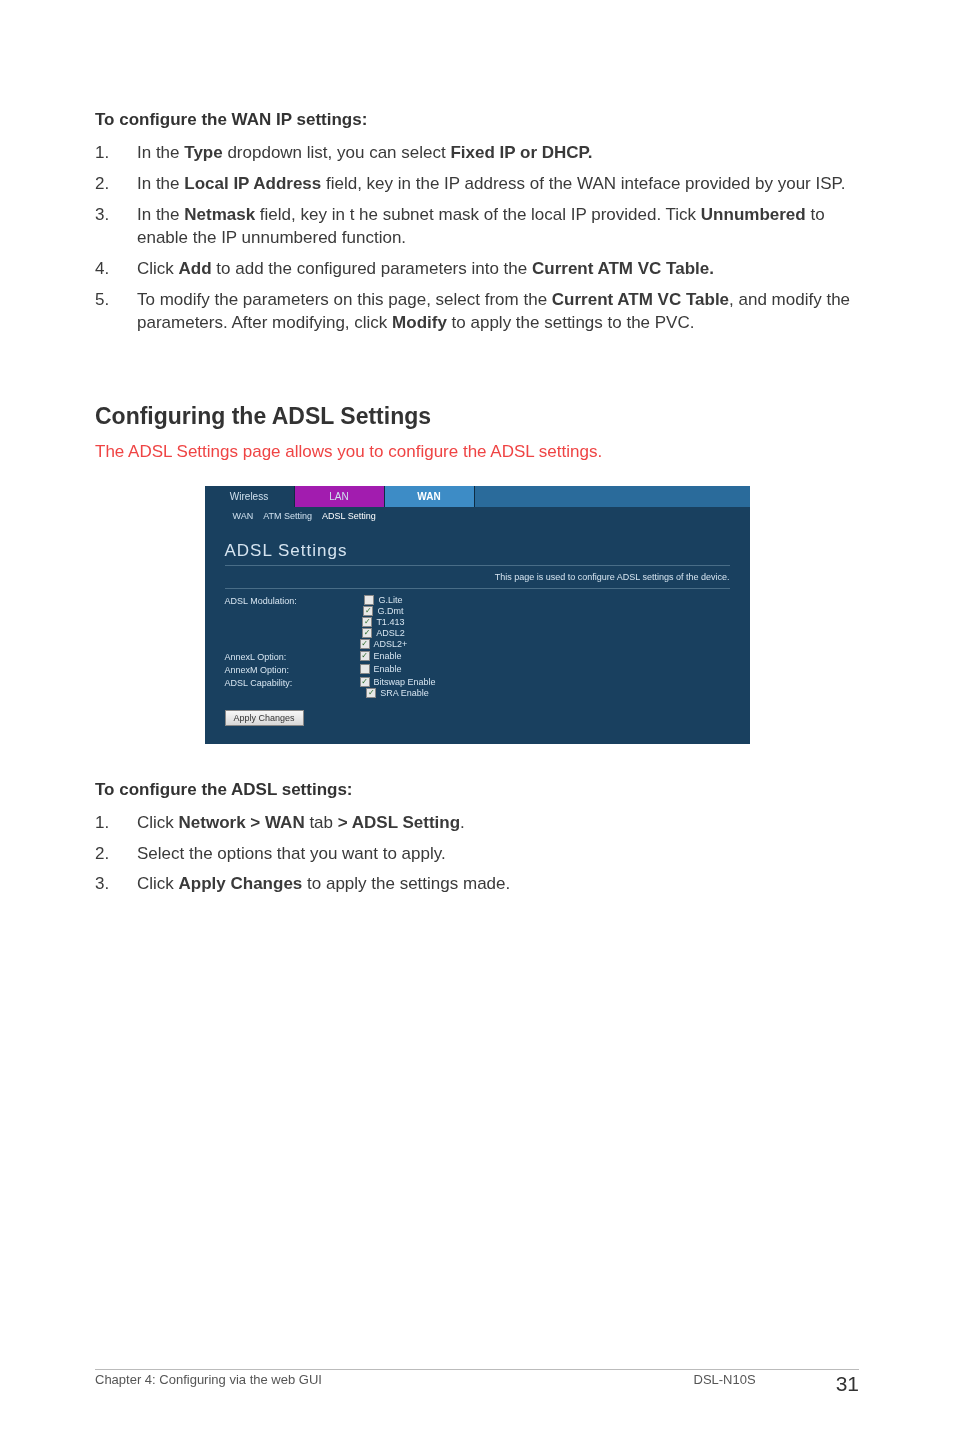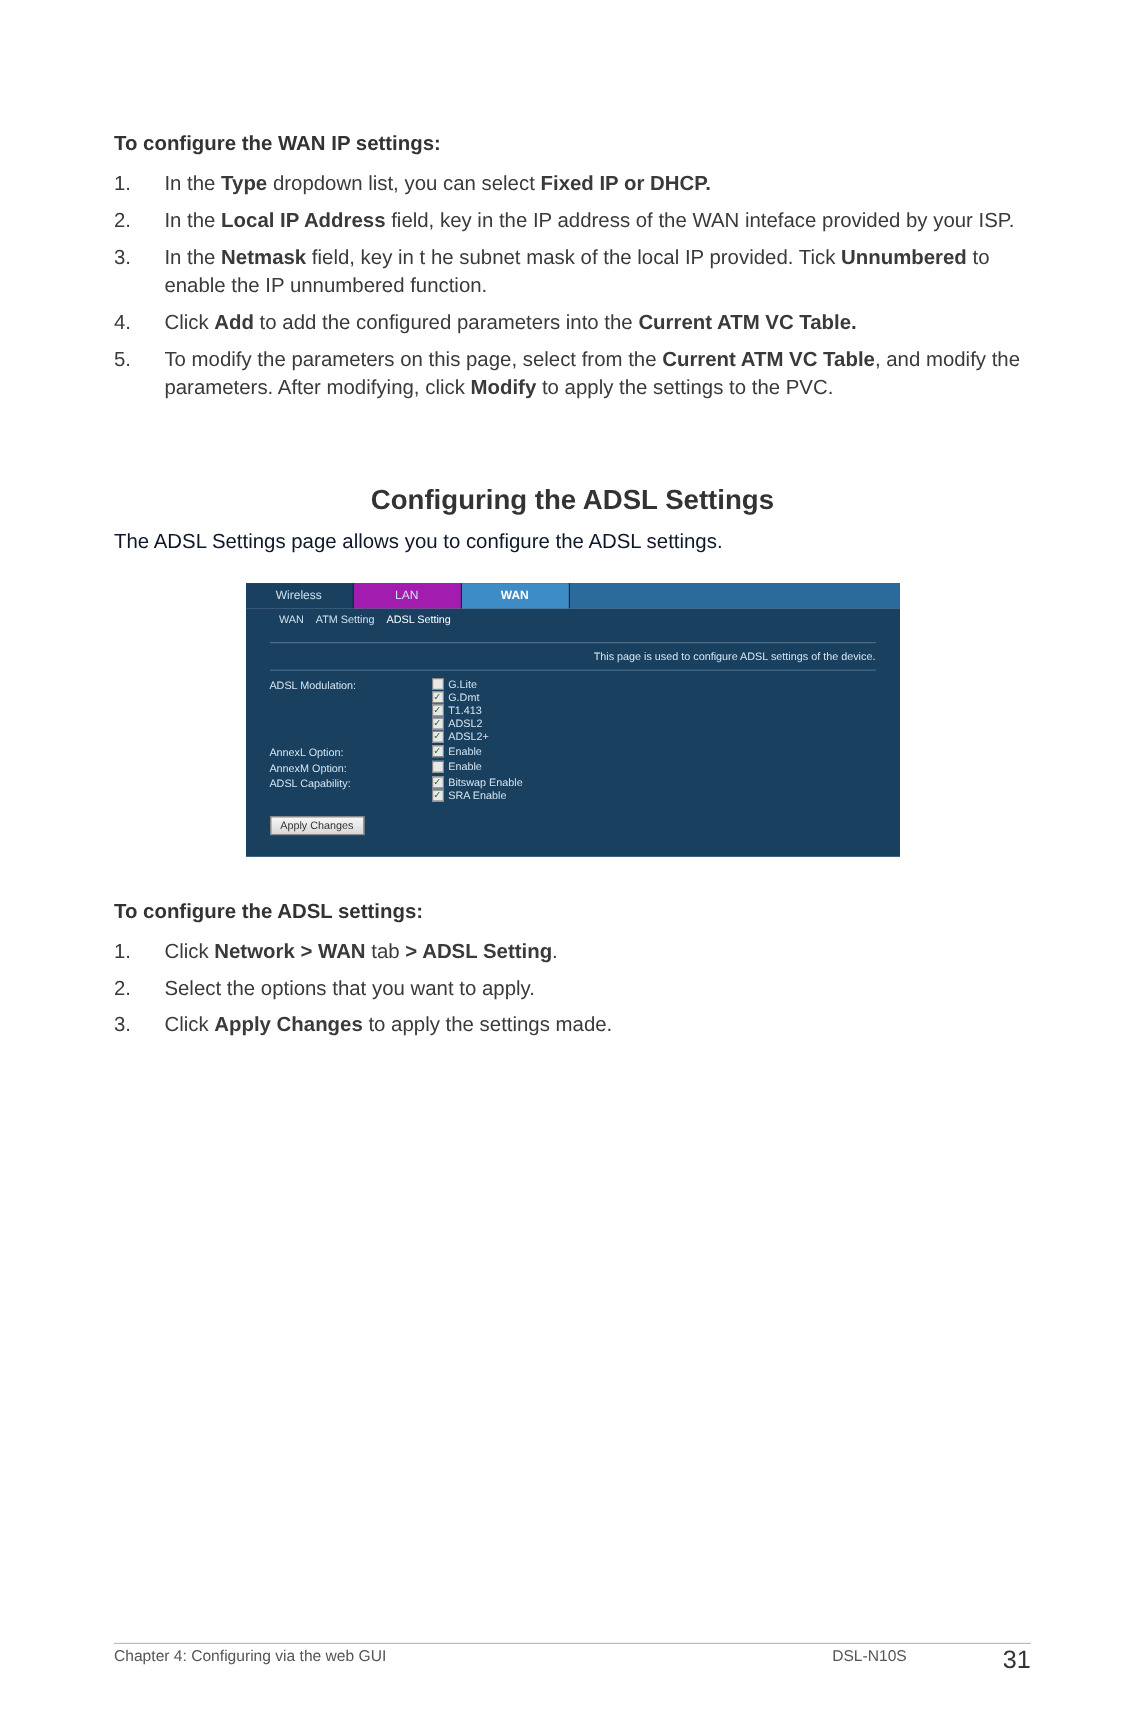--- a/index.html
+++ b/index.html
@@ -42,25 +42,24 @@
     }
     .bold {
       font-weight: bold;
     }
     .main-heading {
       font-size: 23px;
       font-weight: bold;
       color: #333;
       margin-top: 68px;
       margin-bottom: 12px;
-      text-align: center;
     }
     .description {
       font-size: 17px;
-      color: #0f172a;
+      color: #ef4444;
       margin-bottom: 24px;
     }
     .screenshot-container {
       width: 545px;
       margin: 0 auto 36px auto;
       background: #fff;
       border: 0px solid #ccc;
     }
     .tabs-row {
       display: flex;
@@ -144,20 +143,21 @@
     .setting-options {
       display: flex;
       flex-direction: column;
       gap: 1px;
     }
     .option-line {
       display: flex;
       align-items: center;
       font-size: 9px;
       color: #d6e4f0;
+      justify-content: center;
     }
     .checkbox-box {
       width: 10px;
       height: 10px;
       background: #e8e8e8;
       border: 1px solid #888;
       margin-right: 4px;
       display: inline-flex;
       align-items: center;
       justify-content: center;
@@ -243,20 +243,21 @@
     <div class="tab lan">LAN</div>
     <div class="tab wan">WAN</div>
     <div class="tabs-filler"></div>
   </div>
   <div class="subtabs-row">
     <span class="subtab">WAN</span>
     <span class="subtab">ATM Setting</span>
     <span class="subtab active">ADSL Setting</span>
   </div>
   <div class="panel-inner">
+    <div class="adsl-title">ADSL Settings</div>
     <hr class="divider">
     <div class="panel-desc">This page is used to configure ADSL settings of the device.</div>
     <hr class="divider">
 
     <div class="settings-block">
       <div class="setting-row">
         <div class="setting-label">ADSL Modulation:</div>
         <div class="setting-options">
           <div class="option-line">
               <span class="checkbox-box"></span>

